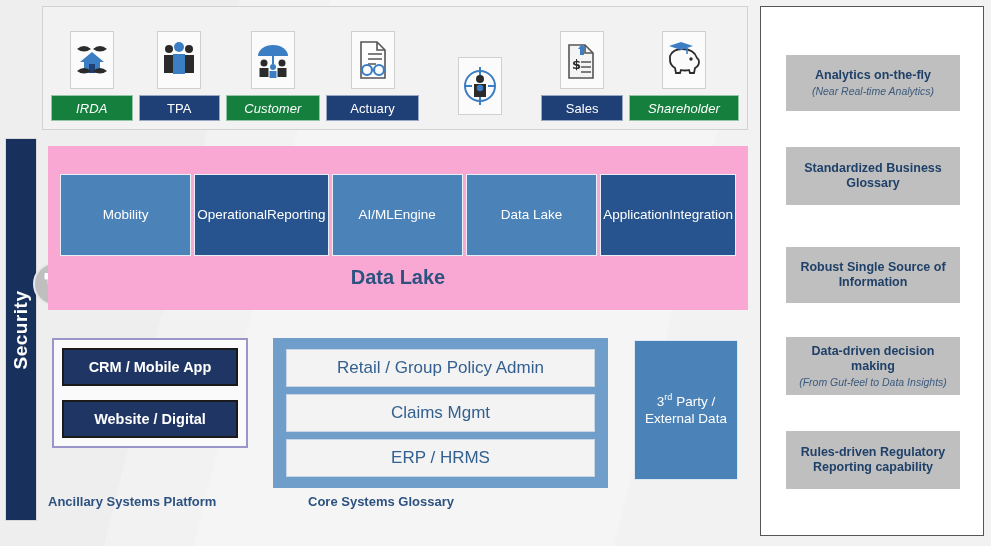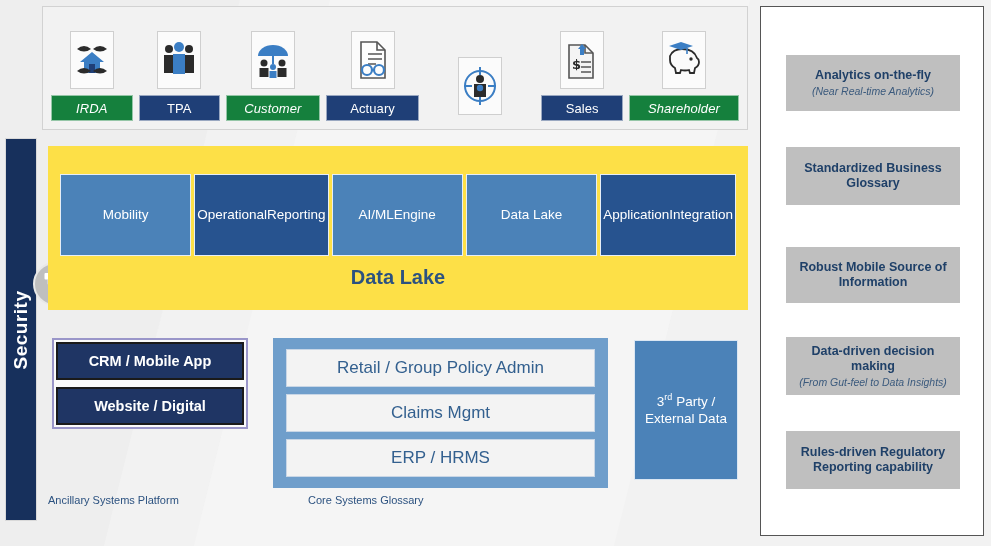--- a/index.html
+++ b/index.html
@@ -69,21 +69,21 @@
   }
   .net-badge {
     position: absolute; left: 33px; top: 262px; width: 44px; height: 44px;
     border-radius: 50%; background: #bfbfbf; border: 2px solid #e8e8e8;
     display: flex; align-items: center; justify-content: center;
   }
 
   
   .capability-band {
     position: absolute; left: 48px; top: 146px; width: 700px; height: 164px;
-    background: #fde047;
+    background: #f9a8d4;
   }
   .tiles {
     position: absolute; left: 12px; top: 28px; right: 12px; height: 82px;
     display: flex; gap: 3px;
   }
   .tile {
     flex: 1; display: flex; align-items: center; justify-content: center;
     text-align: center; color: #ffffff; font-size: 13.5px; line-height: 1.15;
     border: 1px solid #e6eef7; padding: 2px;
   }
@@ -92,22 +92,22 @@
   .band-title {
     position: absolute; left: 0; right: 0; top: 120px; text-align: center;
     color: #2c5280; font-size: 20px; font-weight: bold;
   }
 
   
   .platforms { position: absolute; left: 48px; top: 330px; width: 700px; height: 200px; }
 
   .ancillary-wrap { position: absolute; left: 4px; top: 8px; width: 196px; }
   .ancillary-box {
-    border: 2px solid #9a96c9; background: #fafafa; padding: 2px;
-    display: flex; flex-direction: column; gap: 7px;
+    border: 2px solid #9a96c9; background: #fafafa; padding: 8px;
+    display: flex; flex-direction: column; gap: 14px;
   }
   .ancillary-item {
     height: 38px; background: #1f3564; border: 2px solid #1a1a1a;
     color: #ffffff; font-size: 14.5px; font-weight: bold;
     display: flex; align-items: center; justify-content: center;
   }
 
   .core-wrap { position: absolute; left: 225px; top: 8px; width: 335px; }
   .core-box {
     background: #6f9ecb; border: 1px solid #6f9ecb; padding: 10px 12px;
@@ -121,21 +121,21 @@
 
   .thirdparty {
     position: absolute; left: 586px; top: 10px; width: 104px; height: 140px;
     background: #4b82b8; border: 1px solid #dbe7f3;
     color: #ffffff; font-size: 13.5px; line-height: 1.25; text-align: center;
     display: flex; align-items: center; justify-content: center;
   }
   .thirdparty sup { font-size: 9px; vertical-align: super; }
 
   .platform-caption {
-    position: absolute; color: #2c5280; font-size: 11px; font-weight: normal;
+    position: absolute; color: #2c5280; font-size: 13px; font-weight: bold;
     white-space: nowrap;
   }
   .platform-caption.ancillary { left: 0px; top: 164px; }
   .platform-caption.core { left: 260px; top: 164px; }
 
   
   .benefits-panel {
     position: absolute; left: 760px; top: 6px; width: 224px; height: 530px;
     background: #ffffff; border: 1px solid #555555;
   }
@@ -321,21 +321,21 @@
 
   <div class="benefits-panel" id="benefits-panel">
       <div class="benefit" style="top: 48px; height: 56px;">
         <div class="b-title">Analytics on-the-fly</div>
         <div class="b-sub">(Near Real-time Analytics)</div>
       </div>
       <div class="benefit" style="top: 140px; height: 58px;">
         <div class="b-title">Standardized Business Glossary</div>
       </div>
       <div class="benefit" style="top: 240px; height: 56px;">
-        <div class="b-title">Robust Mobile Source of Information</div>
+        <div class="b-title">Robust Single Source of Information</div>
       </div>
       <div class="benefit" style="top: 330px; height: 58px;">
         <div class="b-title">Data-driven decision making</div>
         <div class="b-sub">(From Gut-feel to Data Insights)</div>
       </div>
       <div class="benefit" style="top: 424px; height: 58px;">
         <div class="b-title">Rules-driven Regulatory Reporting capability</div>
       </div>
     </div>
 

